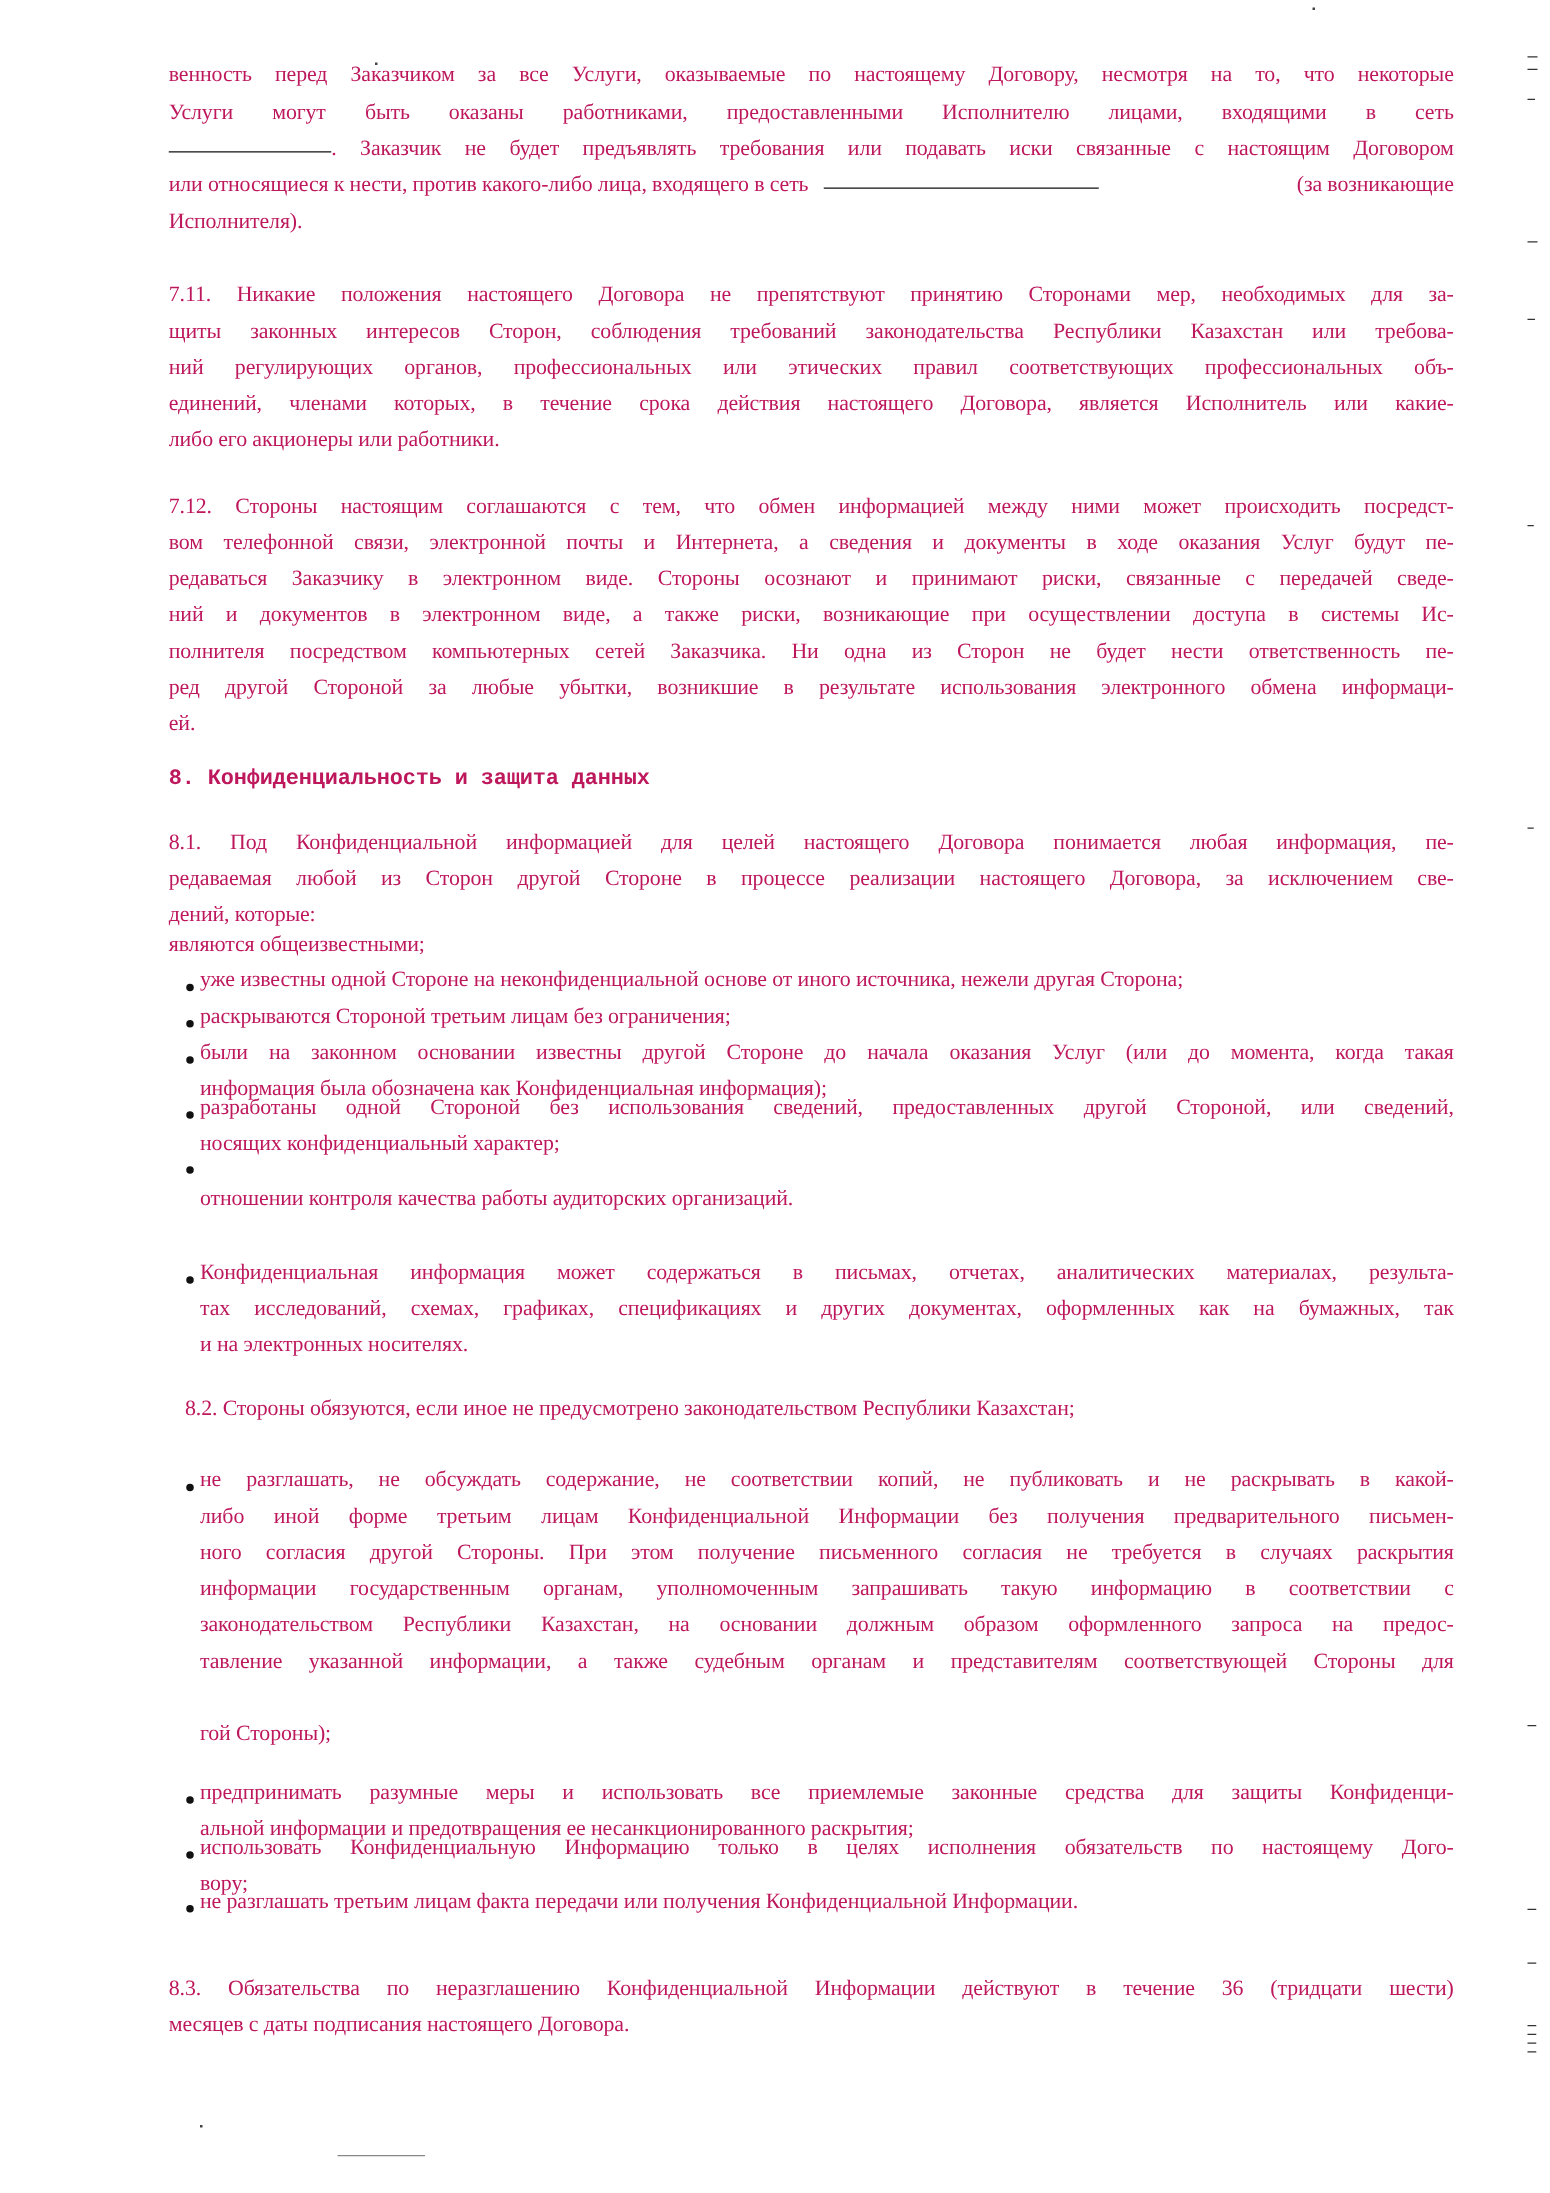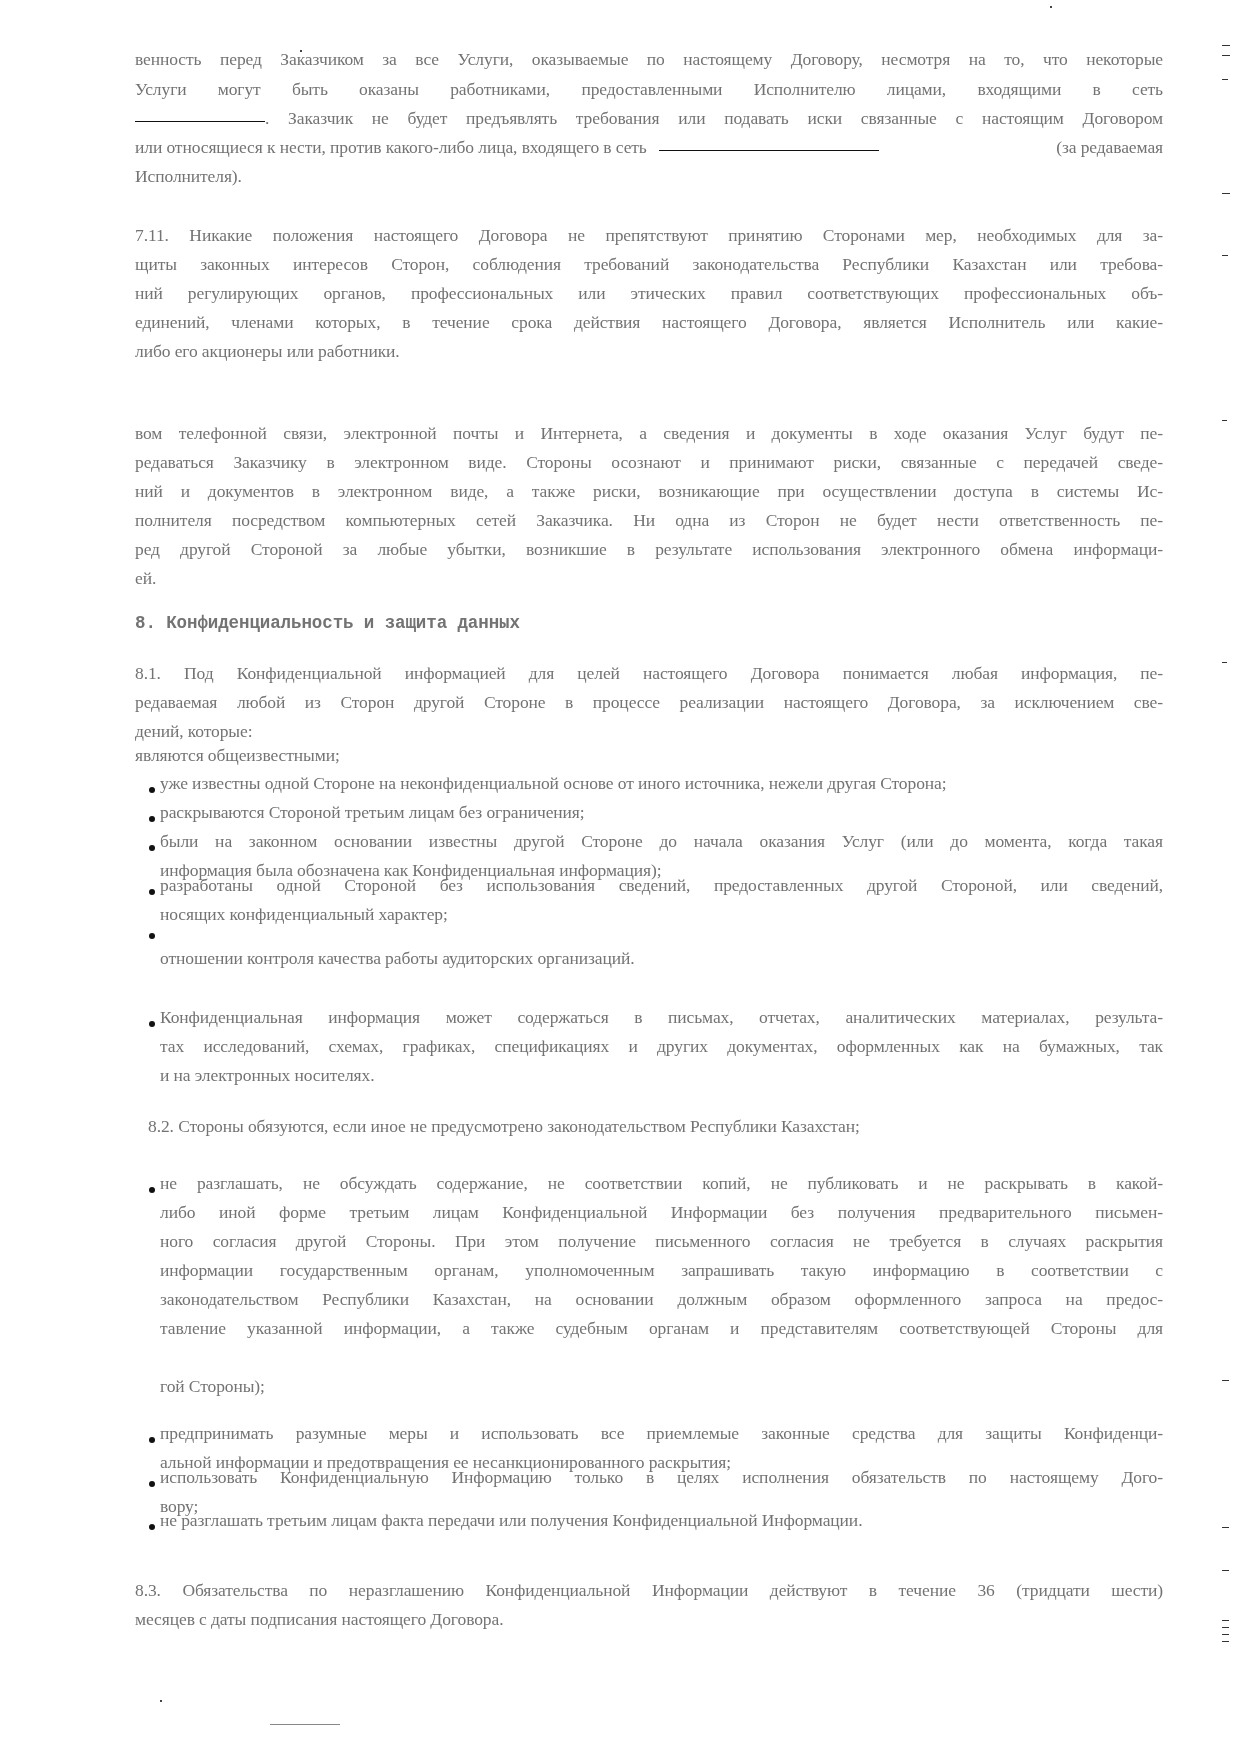--- a/index.html
+++ b/index.html
@@ -1,19 +1,19 @@
 <!DOCTYPE html>
 <html><head>
 <meta charset="utf-8">
 <style>
   html, body { margin: 0; padding: 0; background: #ffffff; }
   body { width: 1240px; height: 1754px; position: relative; overflow: hidden; }
   .page {
     position: absolute; left: 0; top: 0; width: 1240px; height: 1754px;
-    background: #ffffff; color: #737373;
+    background: #ffffff; color: #be185d;
     font-family: "Liberation Serif", "DejaVu Serif", serif;
   }
   .ln {
     position: absolute; white-space: nowrap; font-size: 17.5px; line-height: 22px;
     letter-spacing: -0.1px;
   }
   .just { left: 135px; width: 1028px; text-align: justify; text-align-last: justify; }
   .left { left: 135px; }
   .bl { left: 160px; }
   .bli { left: 160px; }
@@ -30,30 +30,31 @@
 
   <div class="ln just" style="top:48px">венность перед Заказчиком за все Услуги, оказываемые по настоящему Договору, несмотря на то, что некоторые</div>
   <div class="ln just" style="top:78px">Услуги могут быть оказаны работниками, предоставленными Исполнителю лицами, входящими в сеть</div>
   <div class="ln left" style="top:107px; width:1028px; display:flex;">
     <span class="blank" style="width:130px"></span>
     <span style="flex:1; text-align:justify; text-align-last:justify;">. Заказчик не будет предъявлять требования или подавать иски связанные с настоящим Договором</span>
   </div>
   <div class="ln left" style="top:136px; width:1028px; display:flex;">
     <span>или относящиеся к нести, против какого-либо лица, входящего в сеть</span>
     <span class="blank" style="width:220px; margin:0 14px 0 12px;"></span>
-    <span style="flex:1; text-align:right;">(за редаваемая</span>
+    <span style="flex:1; text-align:right;">(за возникающие</span>
   </div>
   <div class="ln left" style="top:165px">Исполнителя).</div>
 
   <div class="ln just" style="top:224px">7.11. Никакие положения настоящего Договора не препятствуют принятию Сторонами мер, необходимых для за-</div>
   <div class="ln just" style="top:253px">щиты законных интересов Сторон, соблюдения требований законодательства Республики Казахстан или требова-</div>
   <div class="ln just" style="top:282px">ний регулирующих органов, профессиональных или этических правил соответствующих профессиональных объ-</div>
   <div class="ln just" style="top:311px">единений, членами которых, в течение срока действия настоящего Договора, является Исполнитель или какие-</div>
   <div class="ln left" style="top:340px">либо его акционеры или работники.</div>
 
+  <div class="ln just" style="top:393px">7.12. Стороны настоящим соглашаются с тем, что обмен информацией между ними может происходить посредст-</div>
   <div class="ln just" style="top:422px">вом телефонной связи, электронной почты и Интернета, а сведения и документы в ходе оказания Услуг будут пе-</div>
   <div class="ln just" style="top:451px">редаваться Заказчику в электронном виде.  Стороны осознают и принимают риски, связанные с передачей сведе-</div>
   <div class="ln just" style="top:480px">ний и документов в электронном виде, а также риски, возникающие при осуществлении доступа в системы Ис-</div>
   <div class="ln just" style="top:509px">полнителя посредством компьютерных сетей Заказчика.  Ни одна из Сторон не будет нести ответственность пе-</div>
   <div class="ln just" style="top:538px">ред другой Стороной за любые убытки, возникшие в результате использования электронного обмена информаци-</div>
   <div class="ln left" style="top:567px">ей.</div>
 
   <div class="ln left bold" style="top:612px">8. Конфиденциальность и защита данных</div>
 
   <div class="ln just" style="top:662px">8.1. Под Конфиденциальной информацией для целей настоящего Договора понимается любая информация, пе-</div>

